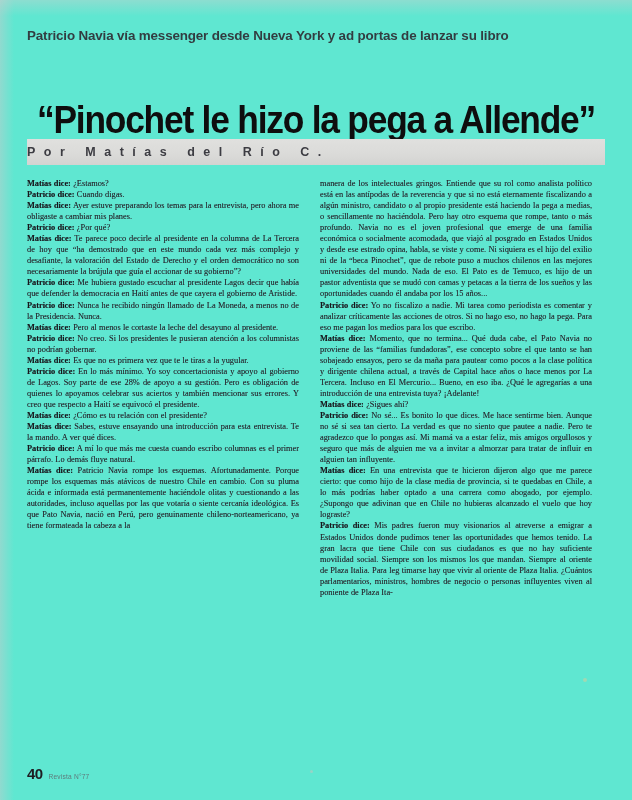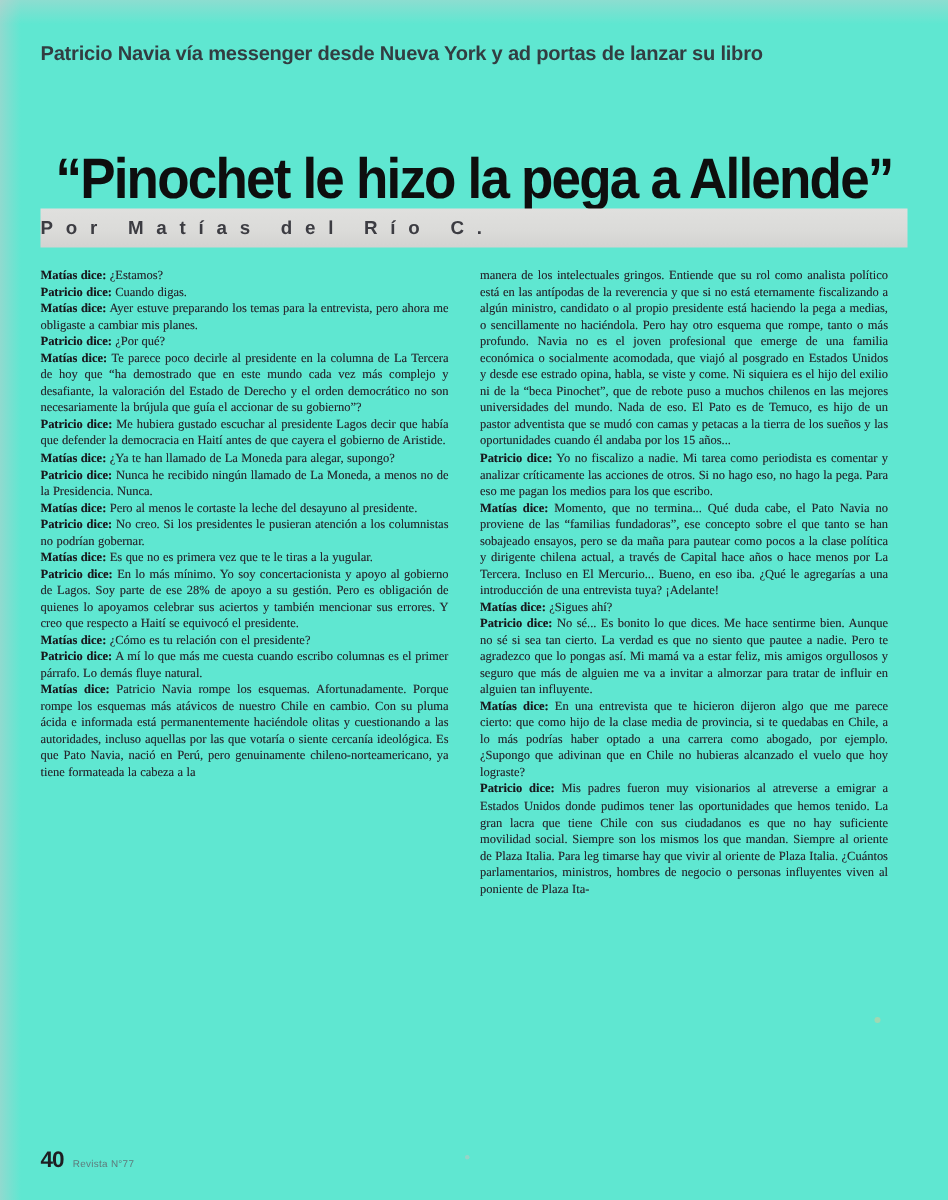--- a/index.html
+++ b/index.html
@@ -184,27 +184,27 @@
   <div class="byline-text">Por Matías del Río C.</div>
 
   <div class="columns">
     <div class="col col-left">
         <p class="para"><span class="spk">Matías dice:</span><span> ¿Estamos?</span></p>
         <p class="para"><span class="spk">Patricio dice:</span><span> Cuando digas.</span></p>
         <p class="para"><span class="spk">Matías dice:</span><span> Ayer estuve preparando los temas para la entrevista, pero ahora me obligaste a cambiar mis planes.</span></p>
         <p class="para"><span class="spk">Patricio dice:</span><span> ¿Por qué?</span></p>
         <p class="para"><span class="spk">Matías dice:</span><span> Te parece poco decirle al presidente en la columna de La Tercera de hoy que “ha demostrado que en este mundo cada vez más complejo y desafiante, la valoración del Estado de Derecho y el orden democrático no son necesariamente la brújula que guía el accionar de su gobierno”?</span></p>
         <p class="para"><span class="spk">Patricio dice:</span><span> Me hubiera gustado escuchar al presidente Lagos decir que había que defender la democracia en Haití antes de que cayera el gobierno de Aristide.</span></p>
-        <p class="para"><span class="spk">Matías dice:</span><span> ¿Ya te han llamado de La Moneda para alegar, supongo?</span></p>
         <p class="para"><span class="spk">Patricio dice:</span><span> Nunca he recibido ningún llamado de La Moneda, a menos no de la Presidencia. Nunca.</span></p>
         <p class="para"><span class="spk">Matías dice:</span><span> Pero al menos le cortaste la leche del desayuno al presidente.</span></p>
         <p class="para"><span class="spk">Patricio dice:</span><span> No creo. Si los presidentes le pusieran atención a los columnistas no podrían gobernar.</span></p>
         <p class="para"><span class="spk">Matías dice:</span><span> Es que no es primera vez que te le tiras a la yugular.</span></p>
         <p class="para"><span class="spk">Patricio dice:</span><span> En lo más mínimo. Yo soy concertacionista y apoyo al gobierno de Lagos. Soy parte de ese 28% de apoyo a su gestión. Pero es obligación de quienes lo apoyamos celebrar sus aciertos y también mencionar sus errores. Y creo que respecto a Haití se equivocó el presidente.</span></p>
         <p class="para"><span class="spk">Matías dice:</span><span> ¿Cómo es tu relación con el presidente?</span></p>
+        <p class="para"><span class="spk">Matías dice:</span><span> Sabes, estuve ensayando una introducción para esta entrevista. Te la mando. A ver qué dices.</span></p>
         <p class="para"><span class="spk">Patricio dice:</span><span> A mí lo que más me cuesta cuando escribo columnas es el primer párrafo. Lo demás fluye natural.</span></p>
         <p class="para"><span class="spk">Matías dice:</span><span> Patricio Navia rompe los esquemas. Afortunadamente. Porque rompe los esquemas más atávicos de nuestro Chile en cambio. Con su pluma ácida e informada está permanentemente haciéndole olitas y cuestionando a las autoridades, incluso aquellas por las que votaría o siente cercanía ideológica. Es que Pato Navia, nació en Perú, pero genuinamente chileno-norteamericano, ya tiene formateada la cabeza a la</span></p>
       </div>
     <div class="col col-right">
         <p class="para cont"><span>manera de los intelectuales gringos. Entiende que su rol como analista político está en las antípodas de la reverencia y que si no está eternamente fiscalizando a algún ministro, candidato o al propio presidente está haciendo la pega a medias, o sencillamente no haciéndola. Pero hay otro esquema que rompe, tanto o más profundo. Navia no es el joven profesional que emerge de una familia económica o socialmente acomodada, que viajó al posgrado en Estados Unidos y desde ese estrado opina, habla, se viste y come. Ni siquiera es el hijo del exilio ni de la “beca Pinochet”, que de rebote puso a muchos chilenos en las mejores universidades del mundo. Nada de eso. El Pato es de Temuco, es hijo de un pastor adventista que se mudó con camas y petacas a la tierra de los sueños y las oportunidades cuando él andaba por los 15 años...</span></p>
         <p class="para"><span class="spk">Patricio dice:</span><span> Yo no fiscalizo a nadie. Mi tarea como periodista es comentar y analizar críticamente las acciones de otros. Si no hago eso, no hago la pega. Para eso me pagan los medios para los que escribo.</span></p>
         <p class="para"><span class="spk">Matías dice:</span><span> Momento, que no termina... Qué duda cabe, el Pato Navia no proviene de las “familias fundadoras”, ese concepto sobre el que tanto se han sobajeado ensayos, pero se da maña para pautear como pocos a la clase política y dirigente chilena actual, a través de Capital hace años o hace menos por La Tercera. Incluso en El Mercurio... Bueno, en eso iba. ¿Qué le agregarías a una introducción de una entrevista tuya? ¡Adelante!</span></p>
         <p class="para"><span class="spk">Matías dice:</span><span> ¿Sigues ahí?</span></p>
         <p class="para"><span class="spk">Patricio dice:</span><span> No sé... Es bonito lo que dices. Me hace sentirme bien. Aunque no sé si sea tan cierto. La verdad es que no siento que pautee a nadie. Pero te agradezco que lo pongas así. Mi mamá va a estar feliz, mis amigos orgullosos y seguro que más de alguien me va a invitar a almorzar para tratar de influir en alguien tan influyente.</span></p>
         <p class="para"><span class="spk">Matías dice:</span><span> En una entrevista que te hicieron dijeron algo que me parece cierto: que como hijo de la clase media de provincia, si te quedabas en Chile, a lo más podrías haber optado a una carrera como abogado, por ejemplo. ¿Supongo que adivinan que en Chile no hubieras alcanzado el vuelo que hoy lograste?</span></p>

